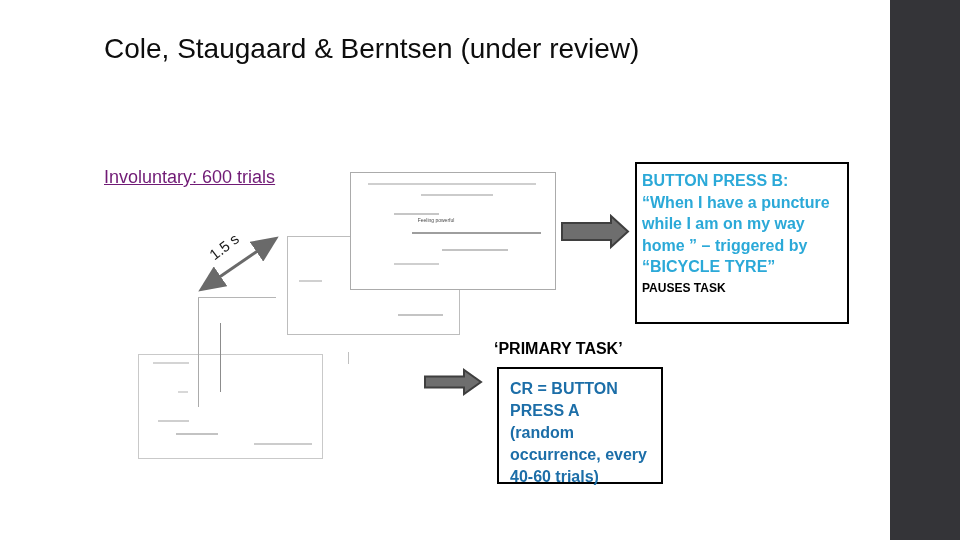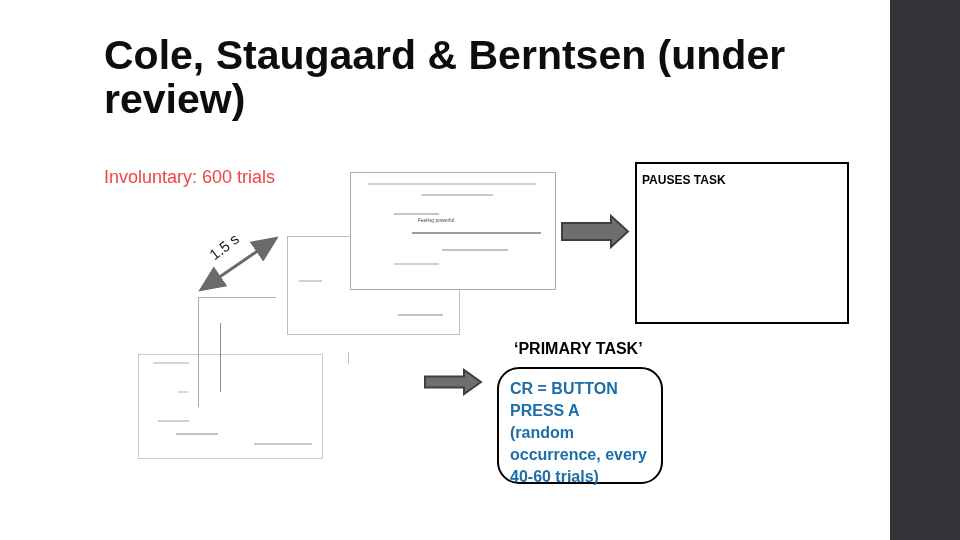--- a/index.html
+++ b/index.html
@@ -4,31 +4,31 @@
 <style>
   html,body{margin:0;padding:0;background:#888;}
   #slide{
     position:relative;width:960px;height:540px;background:#ffffff;
     overflow:hidden;font-family:"Liberation Sans",sans-serif;
   }
   .edge-panel{position:absolute;right:0;top:0;width:70px;height:540px;background:#343438;}
 
   .title{
     position:absolute;left:104px;top:34px;width:700px;
-    font-size:41px;line-height:1.07;color:#0d0d0d;font-weight:700;letter-spacing:0px;
+    font-size:28px;line-height:1.07;color:#0d0d0d;font-weight:400;letter-spacing:0px;
   }
-  .subtitle{position:absolute;left:104px;top:167px;font-size:18px;color:#ef4444;}
+  .subtitle{position:absolute;left:104px;top:167px;font-size:18px;color:#701a75;text-decoration:underline;}
 
   .task-label{position:absolute;font-size:16px;font-weight:700;color:#000;}
   #secondary-label{left:644px;top:137px;}
-  #primary-label{left:494px;top:340px;margin-left:20px;}
+  #primary-label{left:494px;top:340px;}
 
   .task-box{position:absolute;border:2px solid #000;box-sizing:border-box;background:#fff;}
   #secondary-box{left:635px;top:162px;width:214px;height:162px;padding:6px 5px;}
-  #primary-box{left:497px;top:367px;width:166px;height:117px;padding:9px 4px 6px 11px;border-radius:22px;}
+  #primary-box{left:497px;top:367px;width:166px;height:117px;padding:9px 4px 6px 11px;}
   .multiline{white-space:pre-line;}
   .blue-light{color:#2BA9D8;font-weight:700;font-size:16px;line-height:21.5px;}
   .blue-dark{color:#1C6EA8;font-weight:700;font-size:16px;line-height:22px;}
   .black-line{color:#000;font-weight:700;font-size:12px;line-height:21.5px;}
 
   .card{position:absolute;background:#fff;}
   #card-mid{left:287px;top:236px;width:171px;height:97px;border:1px solid #bdbdbd;}
   #card-bl{left:138px;top:354px;width:183px;height:103px;border:1px solid #c9c9c9;}
   #card-big{left:350px;top:172px;width:204px;height:116px;border:1px solid #ababab;}
   .ph{position:absolute;height:2px;}
@@ -86,20 +86,25 @@
   </svg>
   <div class="interval-label">1.5 s</div>
 
   <div class="title">Cole, Staugaard &amp; Berntsen (under review)</div>
   <div class="subtitle">Involuntary: 600 trials</div>
 
   <svg class="svgwrap" style="left:560px;top:214px;" width="70" height="36" viewBox="0 0 70 36">
     <polygon points="2,9 51,9 51,2 68,17.5 51,33 51,26 2,26" fill="#6e6e6e" stroke="#3f3f3f" stroke-width="2" stroke-linejoin="miter"></polygon>
   </svg>
   <div class="task-box" id="secondary-box">
+    <div class="blue-light multiline">BUTTON PRESS B:
+“When I have a puncture
+while I am on my way
+home ” – triggered by
+“BICYCLE TYRE”</div>
     <div class="black-line">PAUSES TASK</div>
   </div>
 
   <div class="task-label" id="primary-label">‘PRIMARY TASK’</div>
   <svg class="svgwrap" style="left:423px;top:368px;" width="60" height="28" viewBox="0 0 60 28">
     <polygon points="2,8.5 41,8.5 41,2 58,14 41,26 41,19.5 2,19.5" fill="#6e6e6e" stroke="#3f3f3f" stroke-width="2" stroke-linejoin="miter"></polygon>
   </svg>
   <div class="task-box" id="primary-box">
     <div class="blue-dark multiline">CR = BUTTON
 PRESS A

